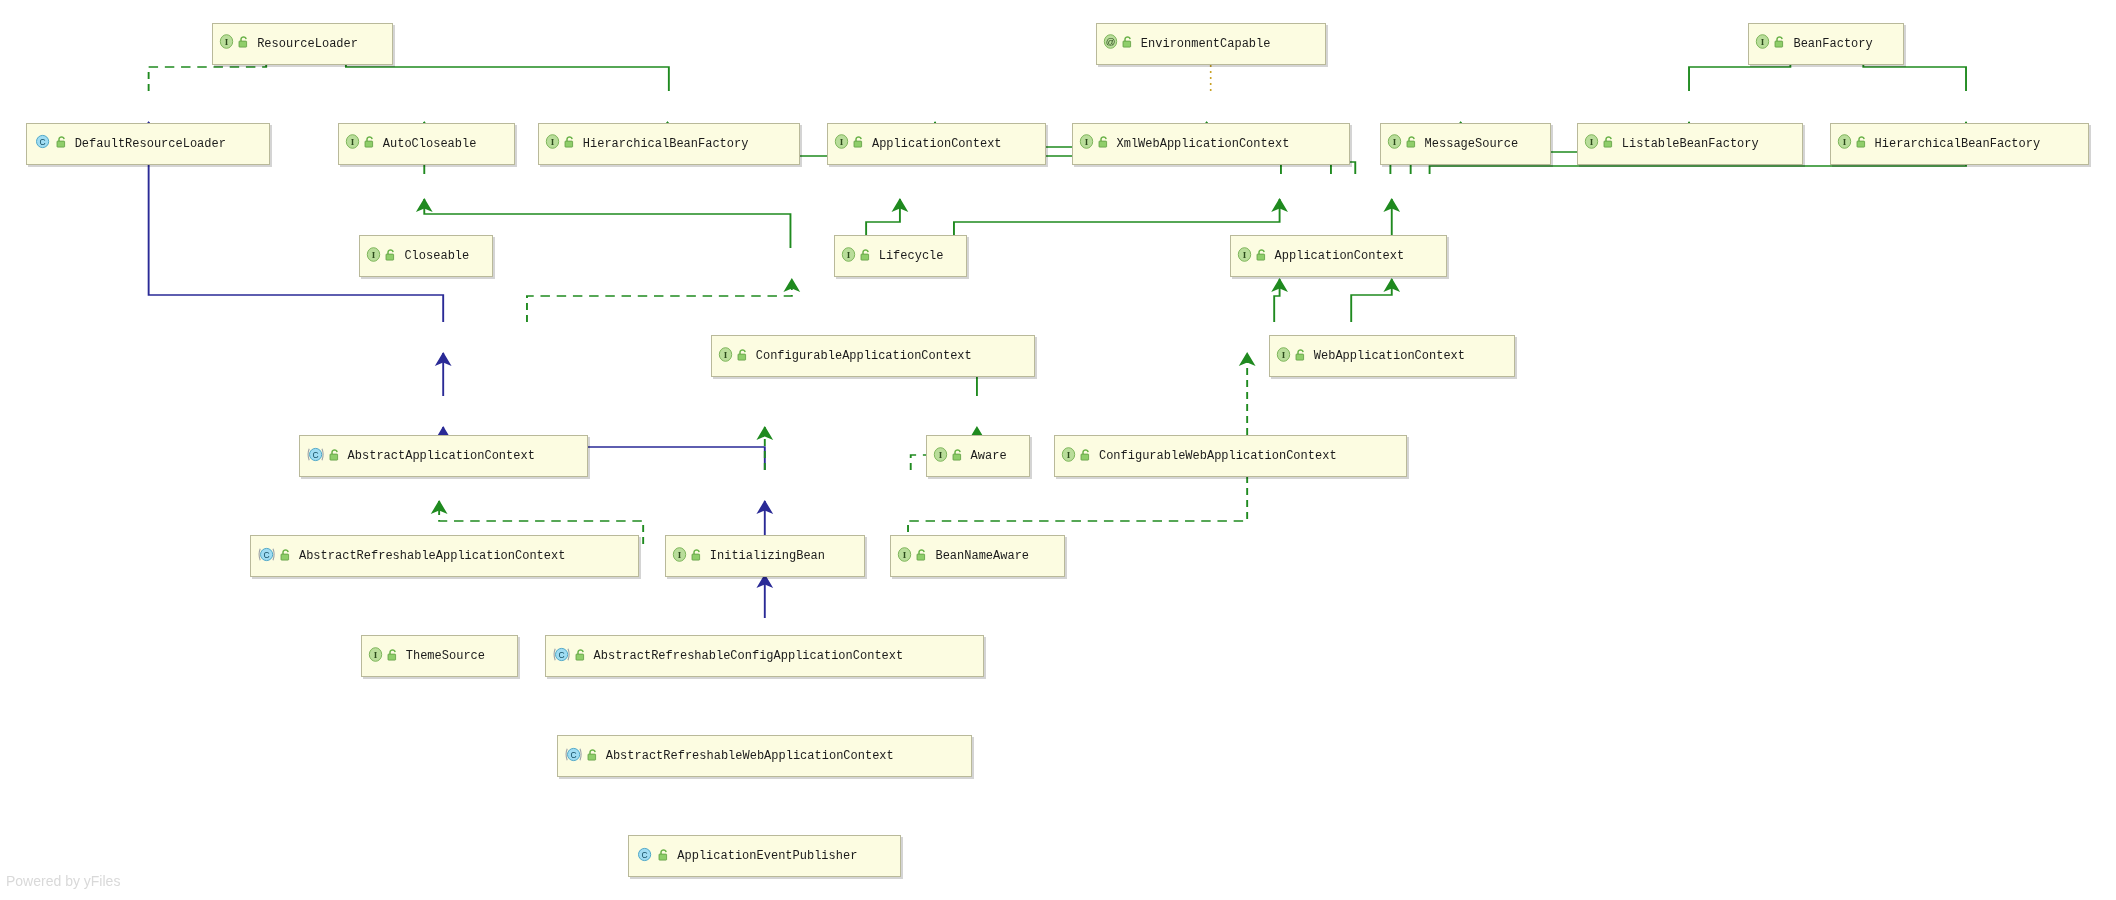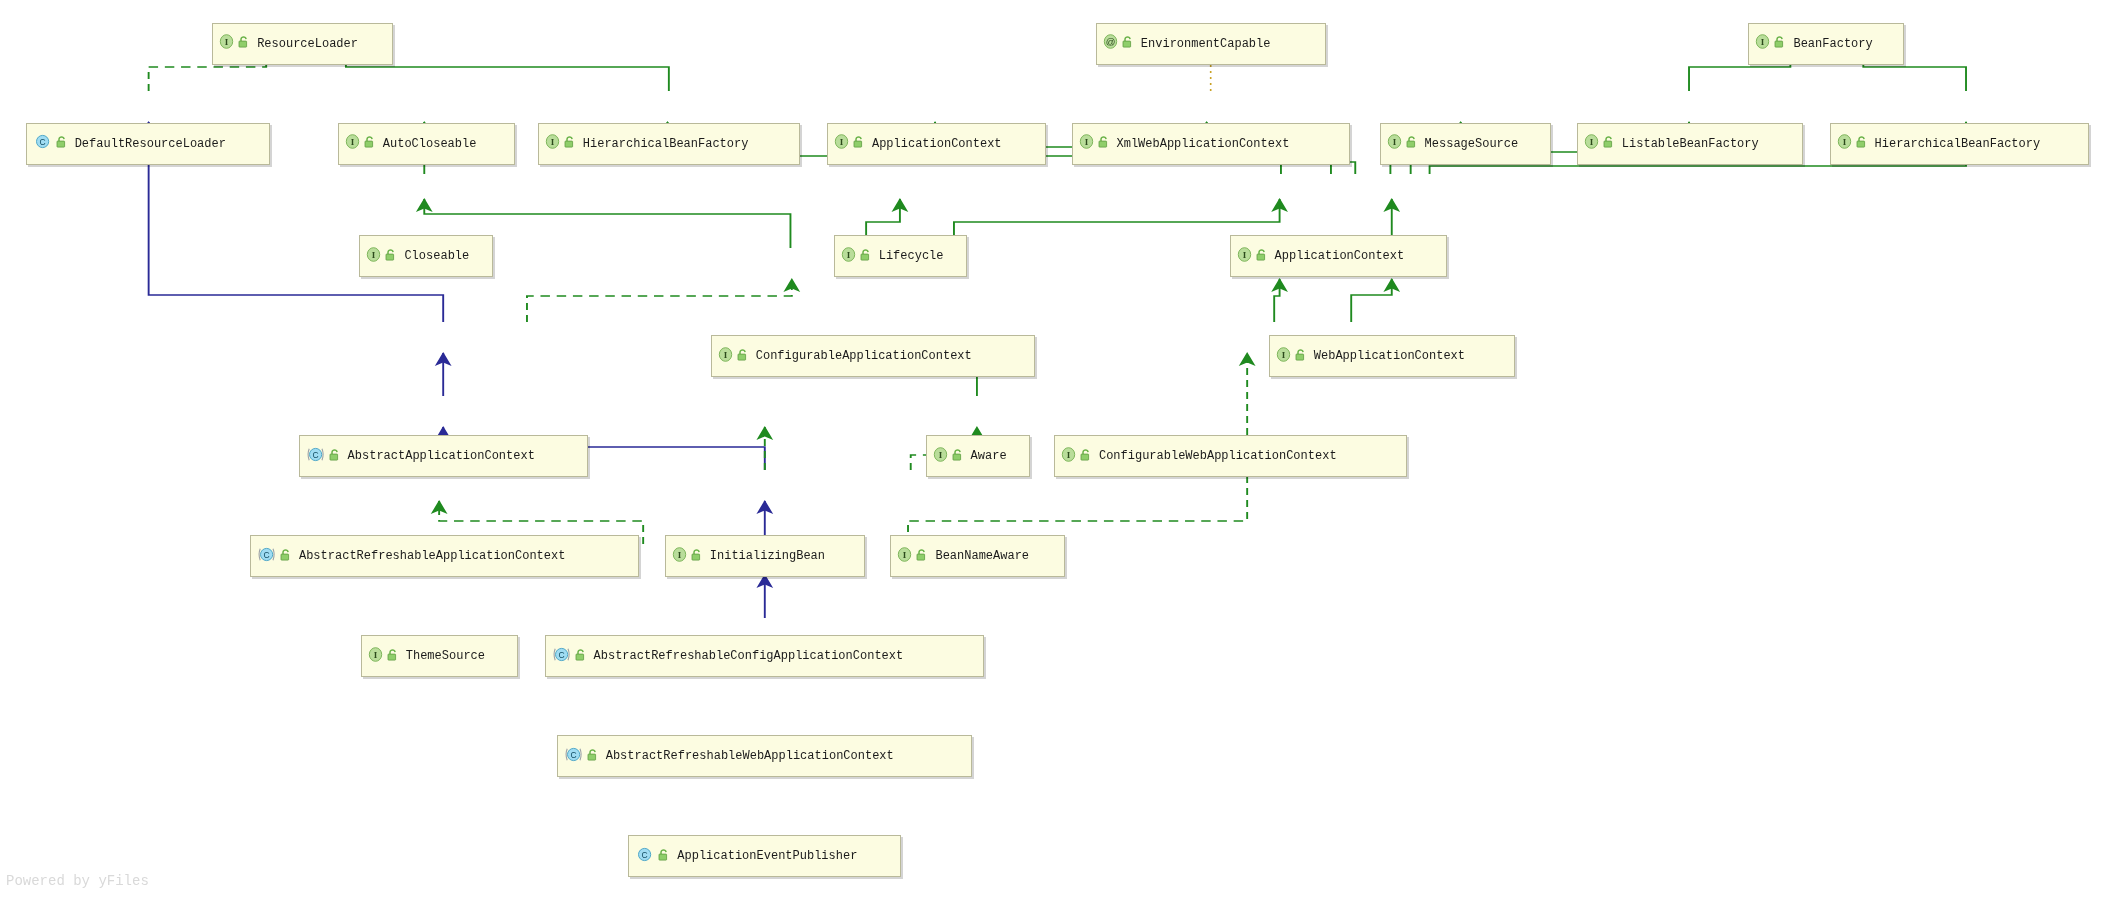--- a/index.html
+++ b/index.html
@@ -10,21 +10,21 @@
   .node{position:absolute;box-sizing:border-box;
         background:#fcfce1;border:1px solid #b9b99a;
         box-shadow:2px 2px 0 0 rgba(0,0,0,.17);
         height:31px;display:flex;align-items:center;
         padding:0 9px 0 6px;white-space:nowrap;}
   .node .ic{flex:0 0 auto;display:inline-block;margin-right:3px;}
   .node .lbl{font-size:12px;color:#1b1b1b;letter-spacing:0px;
              font-family:Liberation Mono, monospace;
              margin-left:4px;}
   .watermark{position:absolute;left:6px;top:873px;font-size:14px;color:#d9d9d9;
-             font-family:Liberation Mono, monospace;}
+             font-family:Liberation Sans, sans-serif;}
 </style>
 </head>
 <body>
 
 <div id="stage">
   <svg id="edges" width="2116" height="900" viewBox="0 0 1566 900" preserveAspectRatio="none">
       <g>
         <path d="M 110,91 L 110,67 L 197,67 L 197,48" fill="none" stroke="#1f8a1f" stroke-width="1.4" stroke-dasharray="7,5"></path>
         <path d="M 197 47 L 190.8 61 L 197 57.5 L 203.2 61 Z" fill="#1f8a1f"></path>
       </g>

